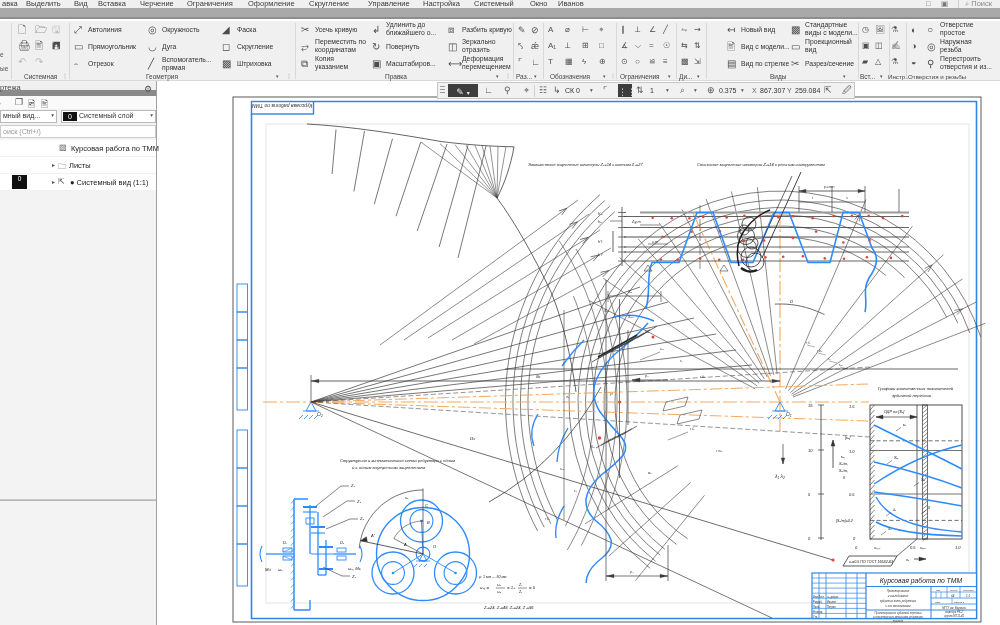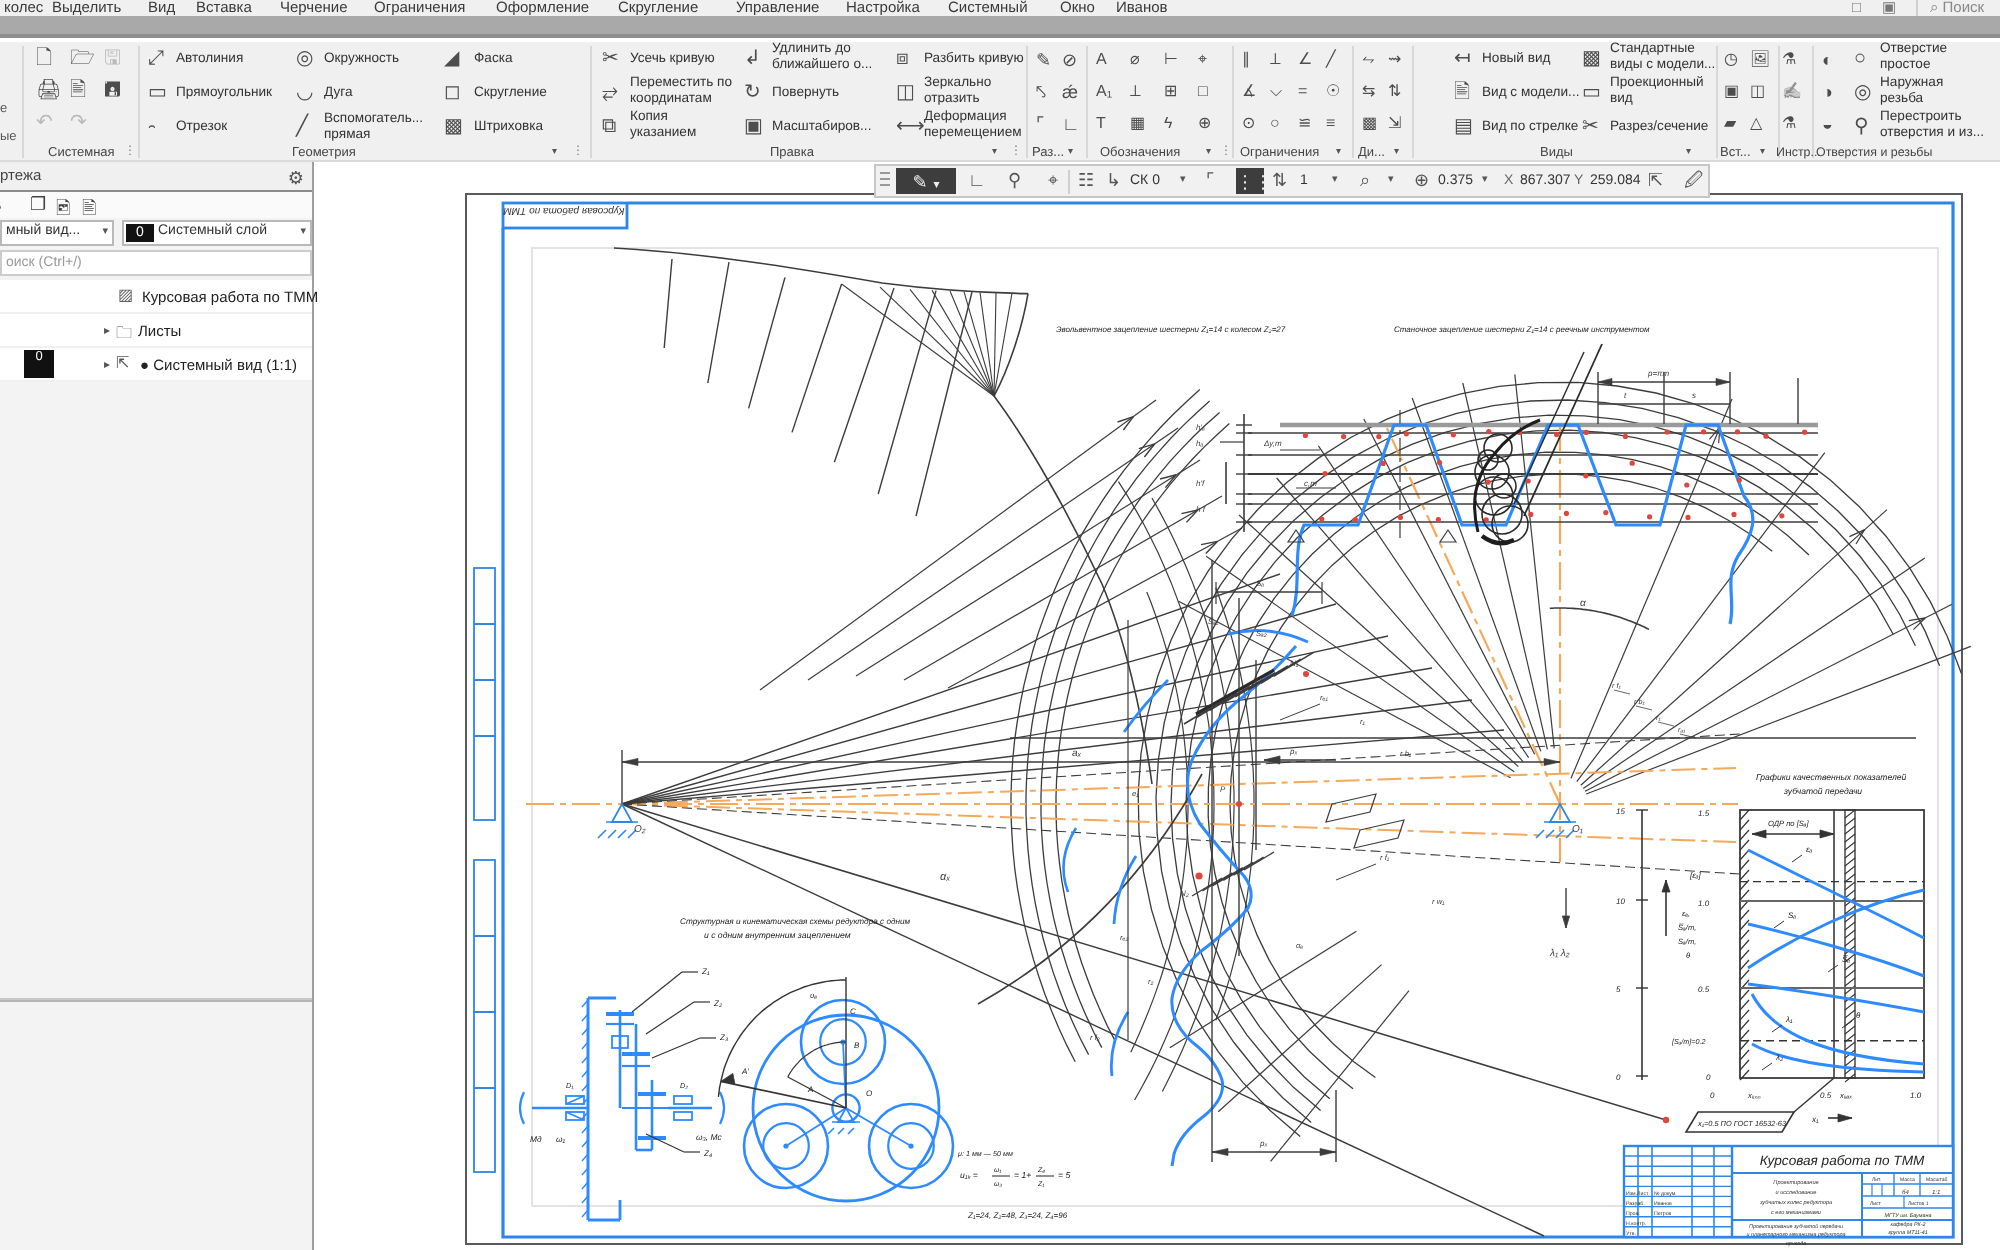--- a/index.html
+++ b/index.html
@@ -13,21 +13,21 @@
 .ic{position:absolute;line-height:12px}
 .tl{position:absolute;line-height:7.5px;white-space:nowrap;color:#333}
 .ftb{position:absolute;left:437px;top:82px;width:418px;height:17px;background:#f1f1f1;border:1px solid #c6c6c6;z-index:25;filter:grayscale(1)}
 .grip{position:absolute;left:2px;top:3px;width:5px;height:9px;background:repeating-linear-gradient(#999 0 1px,#f1f1f1 1px 3px)}
 .fdark{position:absolute;top:1px;height:13px;background:#3d3d3d;text-align:center;line-height:12px}
 .fic{position:absolute;top:1px;font-size:9px;color:#555;line-height:13px}
 .ftx{position:absolute;top:1px;font-size:7px;color:#333;line-height:13px;white-space:nowrap}
 .fdd{position:absolute;top:1px;font-size:5.5px;color:#555;line-height:13px}
 .fsep{position:absolute;top:2px;width:1px;height:12px;background:#cfcfcf}
 .lpanel{position:absolute;left:0;top:81px;width:157px;height:544px;background:#f2f3f3;border-right:1px solid #9f9f9f;z-index:28;filter:grayscale(1)}
-.lphead{position:relative;height:15px;background:#f0f0f0;font-size:7.5px;color:#444;line-height:14px;border-bottom:1px solid #0ea5e9}
+.lphead{position:relative;height:15px;background:#f0f0f0;font-size:7.5px;color:#444;line-height:14px;border-bottom:6px solid #0ea5e9}
 .lpicons{position:relative;height:13px;background:#fafafa}
 .combo{position:absolute;top:29px;height:13px;background:#fff;border:1px solid #b9b9b9}
 .ct{position:absolute;left:2px;top:1px;font-size:7px;color:#333;white-space:nowrap}
 .ca{position:absolute;right:2px;top:1px;font-size:5.5px;color:#555}
 .badge{position:absolute;left:1px;top:1px;width:14px;height:9px;background:#111;color:#fff;font-size:7px;text-align:center;line-height:9px}
 .search{position:absolute;left:0;top:44px;width:156px;height:13px;background:#fff;border:1px solid #ccc;font-size:7px;color:#999;line-height:12px;padding-left:2px}
 .trow{position:absolute;left:0;width:156px;height:17px;background:#fff;border-bottom:1px solid #f0f0f0}
 .trow .arr{position:absolute;top:4px;font-size:6px;color:#555}
 .trow .tico{position:absolute;top:3px;font-size:8px}
 .trow .ttx{position:absolute;top:4px;font-size:7.5px;color:#222;white-space:nowrap}
@@ -577,21 +577,21 @@
 <text x="954.0" y="602.5" style="font-size:2.5px;" fill="#333" text-anchor="start">Листов  1</text>
 <line x1="931.0" y1="604.0" x2="976.5" y2="604.0" stroke="#2e86e8" stroke-width="0.8"></line>
 <text x="954.0" y="608.5" style="font-size:2.7px;font-style:italic" fill="#333" text-anchor="middle">МГТУ им. Баумана</text>
 <text x="954.0" y="612.8" style="font-size:2.7px;font-style:italic" fill="#333" text-anchor="middle">кафедра РК-2</text>
 <text x="954.0" y="617.1" style="font-size:2.7px;font-style:italic" fill="#333" text-anchor="middle">группа МТ11-41</text>
 <text x="898.0" y="614.0" style="font-size:2.7px;font-style:italic" fill="#333" text-anchor="middle">Проектирование зубчатой передачи</text>
 <text x="898.0" y="618.2" style="font-size:2.7px;font-style:italic" fill="#333" text-anchor="middle">и планетарного механизма редуктора</text>
 <text x="898.0" y="622.4" style="font-size:2.7px;font-style:italic" fill="#333" text-anchor="middle">привода</text>
     </svg>
     <div class="menubar">
-      <span style="left:2px">колес</span>
+      <span style="left:2px">авка</span>
       <span style="left:26px">Выделить</span>
       <span style="left:74px">Вид</span>
       <span style="left:98px">Вставка</span>
       <span style="left:140px">Черчение</span>
       <span style="left:187px">Ограничения</span>
       <span style="left:248px">Оформление</span>
       <span style="left:309px">Скругление</span>
       <span style="left:368px">Управление</span>
       <span style="left:423px">Настройка</span>
       <span style="left:474px">Системный</span>

